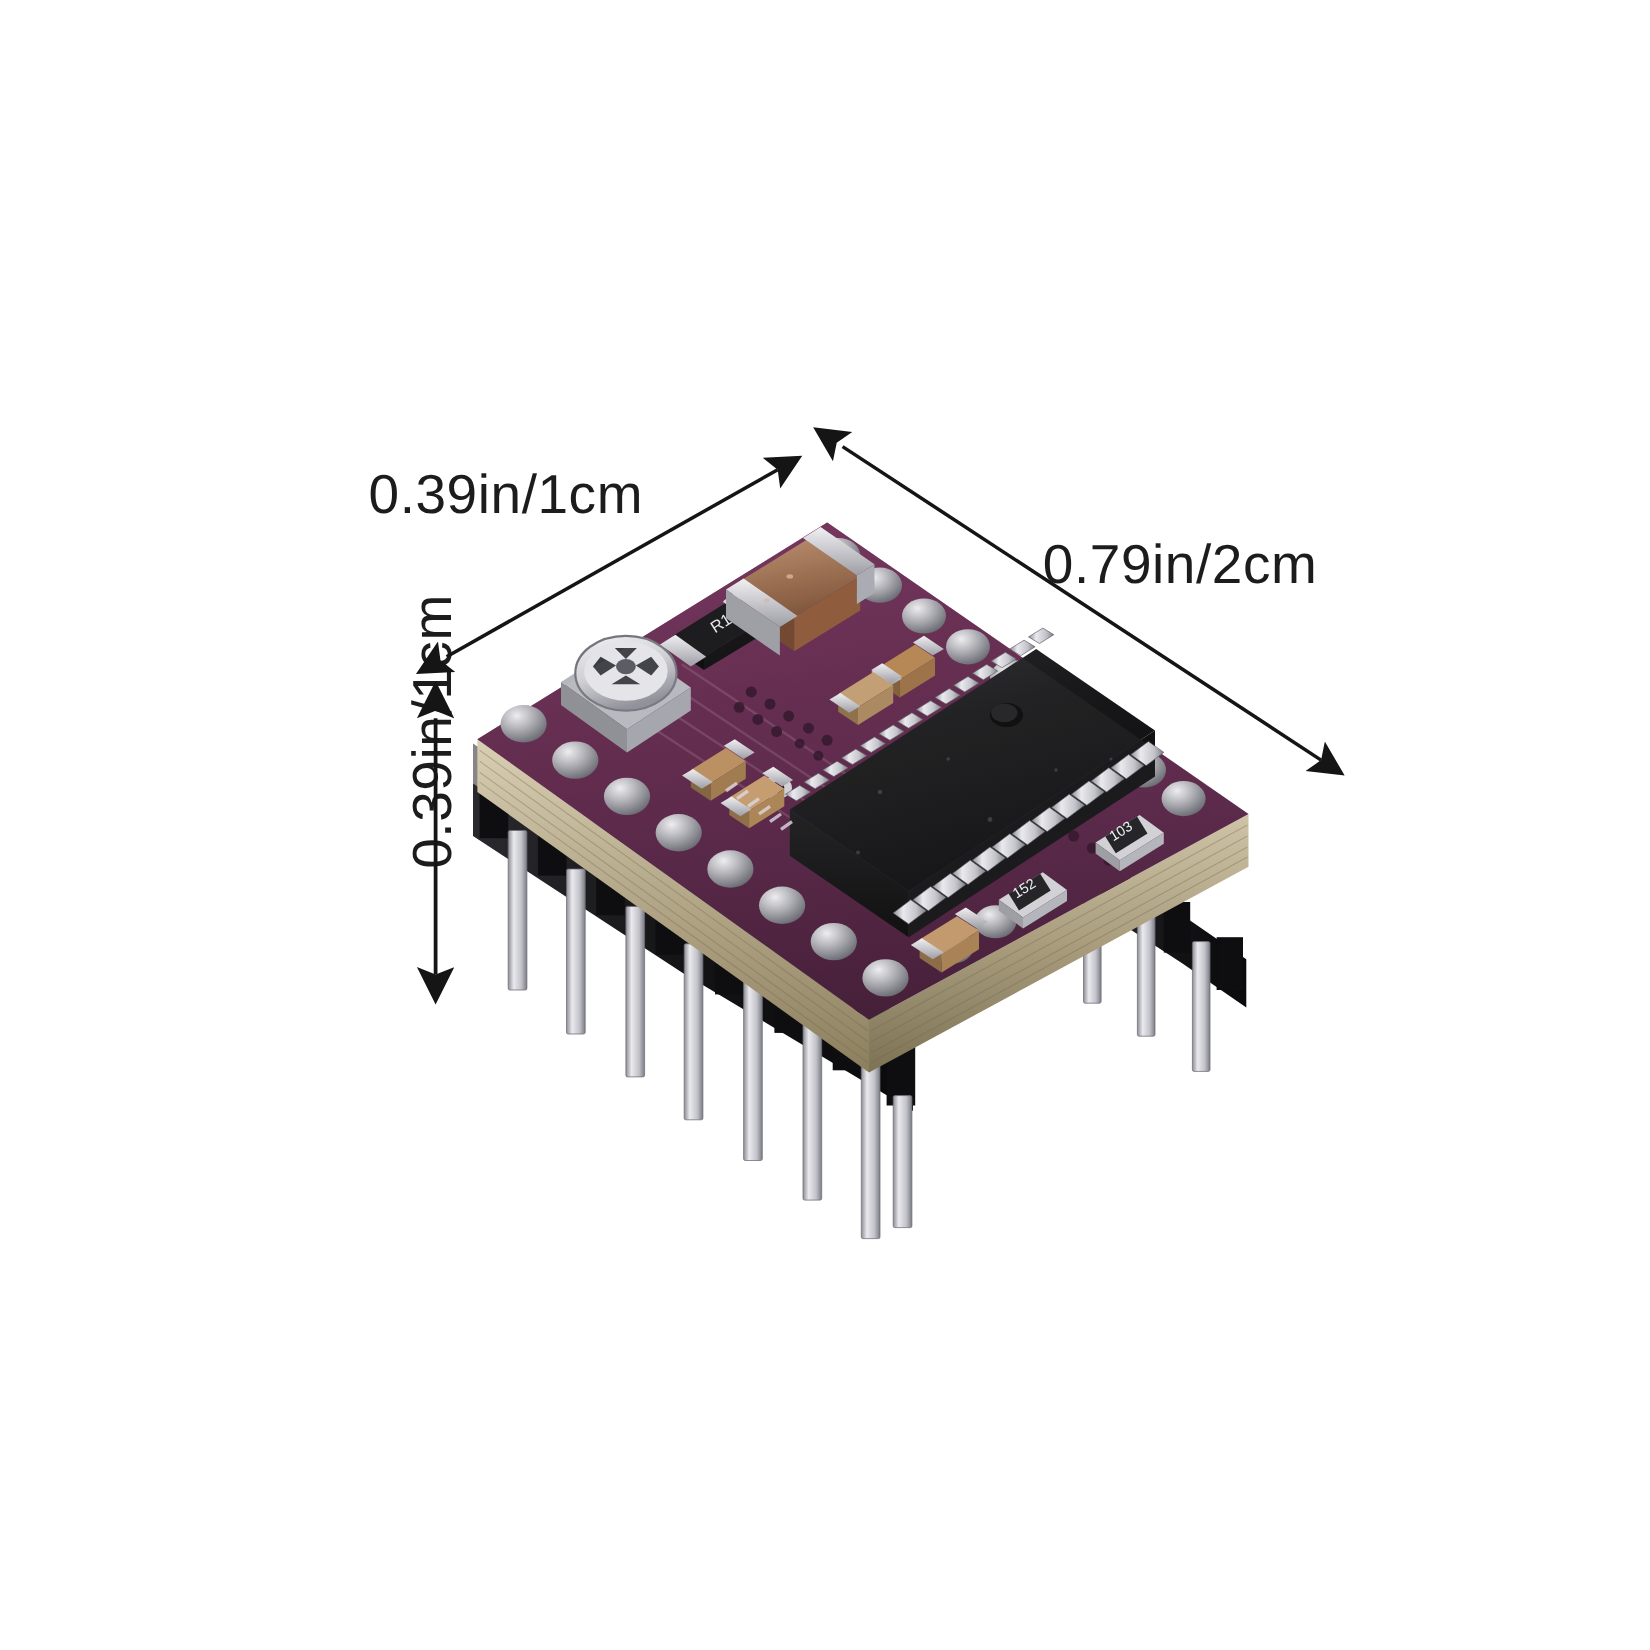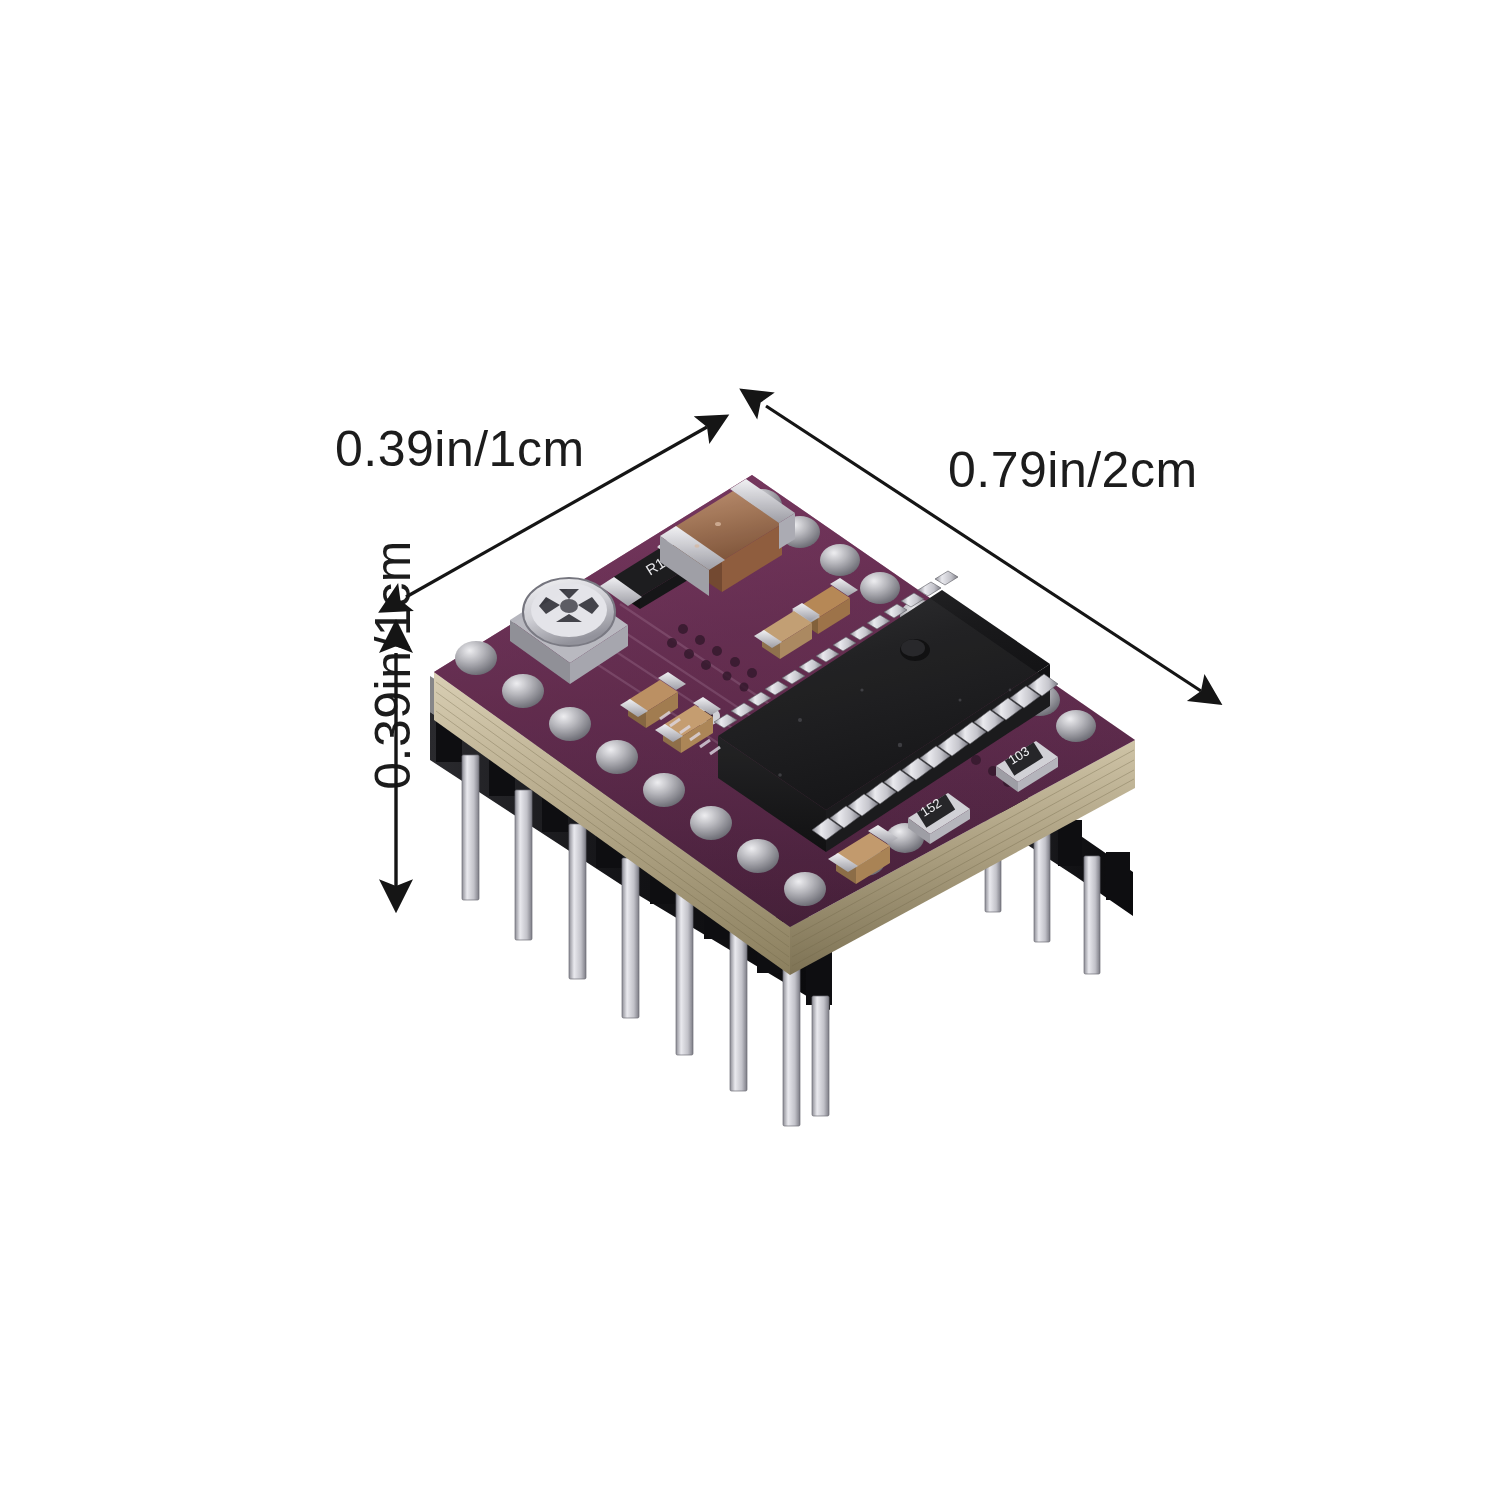--- a/index.html
+++ b/index.html
@@ -19,21 +19,21 @@
   .dim-label {
     position: absolute;
     color: #1c1c1c;
     font-family: "Liberation Sans", sans-serif;
     font-weight: 300;
     letter-spacing: 0.5px;
     white-space: nowrap;
     line-height: 1;
   }
   #label-top-left   { left: 335px; top: 424px;  font-size: 50px; }
-  #label-top-right  { left: 948px; top: 445px;  font-size: 50px; }
+  #label-top-right  { left: 948px; top: 488px;  font-size: 50px; }
   #label-left-side  {
     left: 258px; top: 640px; font-size: 50px;
     transform: rotate(-90deg);
     transform-origin: center center;
     width: 270px; text-align: center;
   }
   svg.overlay {
     position: absolute;
     left: 0; top: 0;
     width: 1500px; height: 1500px;

